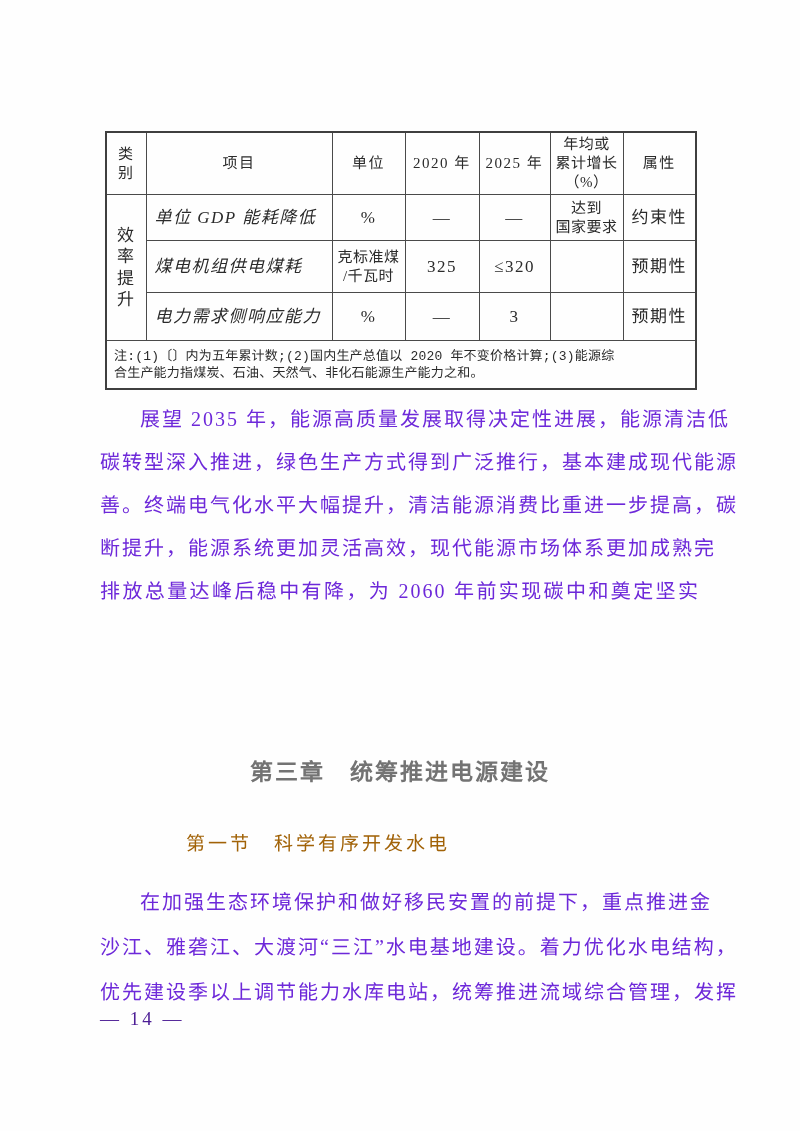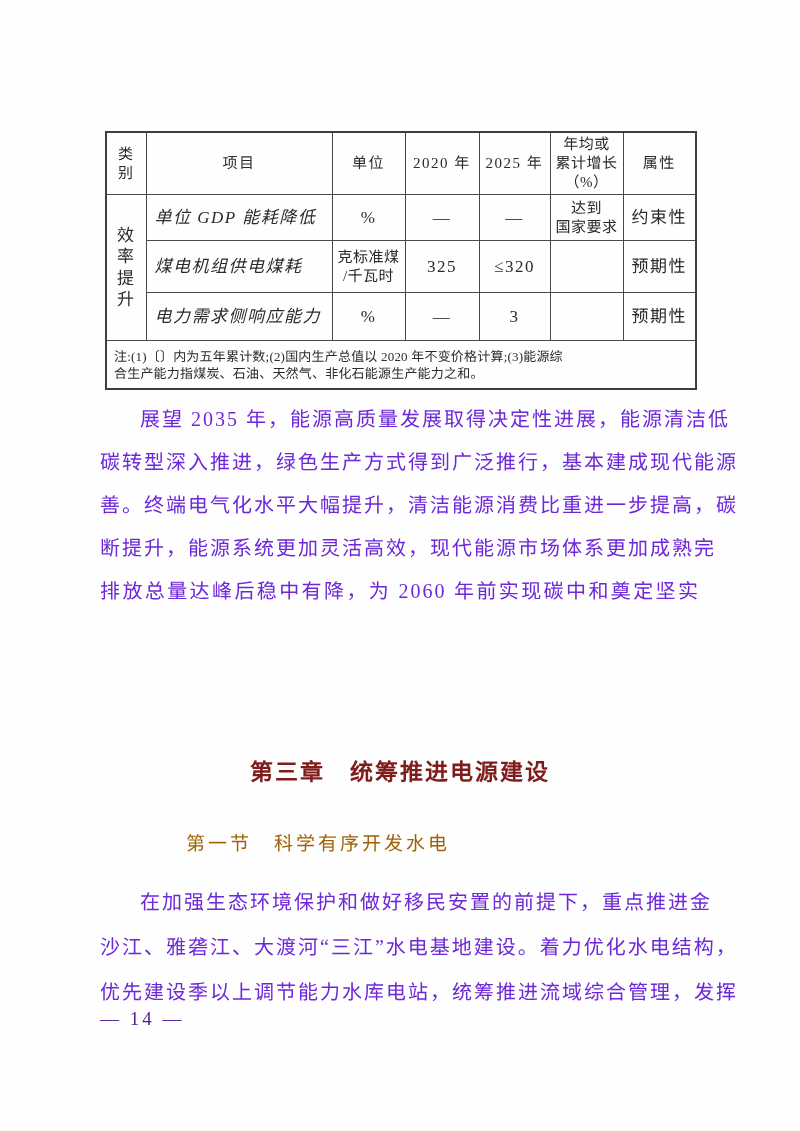--- a/index.html
+++ b/index.html
@@ -39,20 +39,21 @@
   .stats td.small{font-size:15px;letter-spacing:0.5px;}
   .pre{white-space:pre-line;}
   .stats td.note{
     height:41px;
     text-align:left;
     font-size:13px;
     letter-spacing:0.2px;
     line-height:17px;
     padding:3px 7px;
     white-space:pre-line;
+    font-family:Liberation Mono, monospace;
   }
   
   .bodyblock{
     position:absolute;left:100px;width:600px;
     font-size:20px;
     letter-spacing:2px;
     color:#6d28d9;
   }
   .bodyblock .line{
     height:43px;line-height:43px;
@@ -64,21 +65,21 @@
   .line.first{text-indent:40px;}
   .line.last{text-align-last:left;}
   
   .chapter{
     position:absolute;left:0;top:753px;width:800px;
     text-align:center;
     font-family:"Liberation Sans","DejaVu Sans",sans-serif;
     font-weight:bold;
     font-size:23px;
     letter-spacing:2px;
-    color:#7f1d1d;
+    color:#737373;
   }
   .section{
     position:absolute;left:0;top:828px;width:636px;
     text-align:center;
     font-size:19px;
     letter-spacing:3px;
     color:#a16207;
   }
   
   .pagenum{

